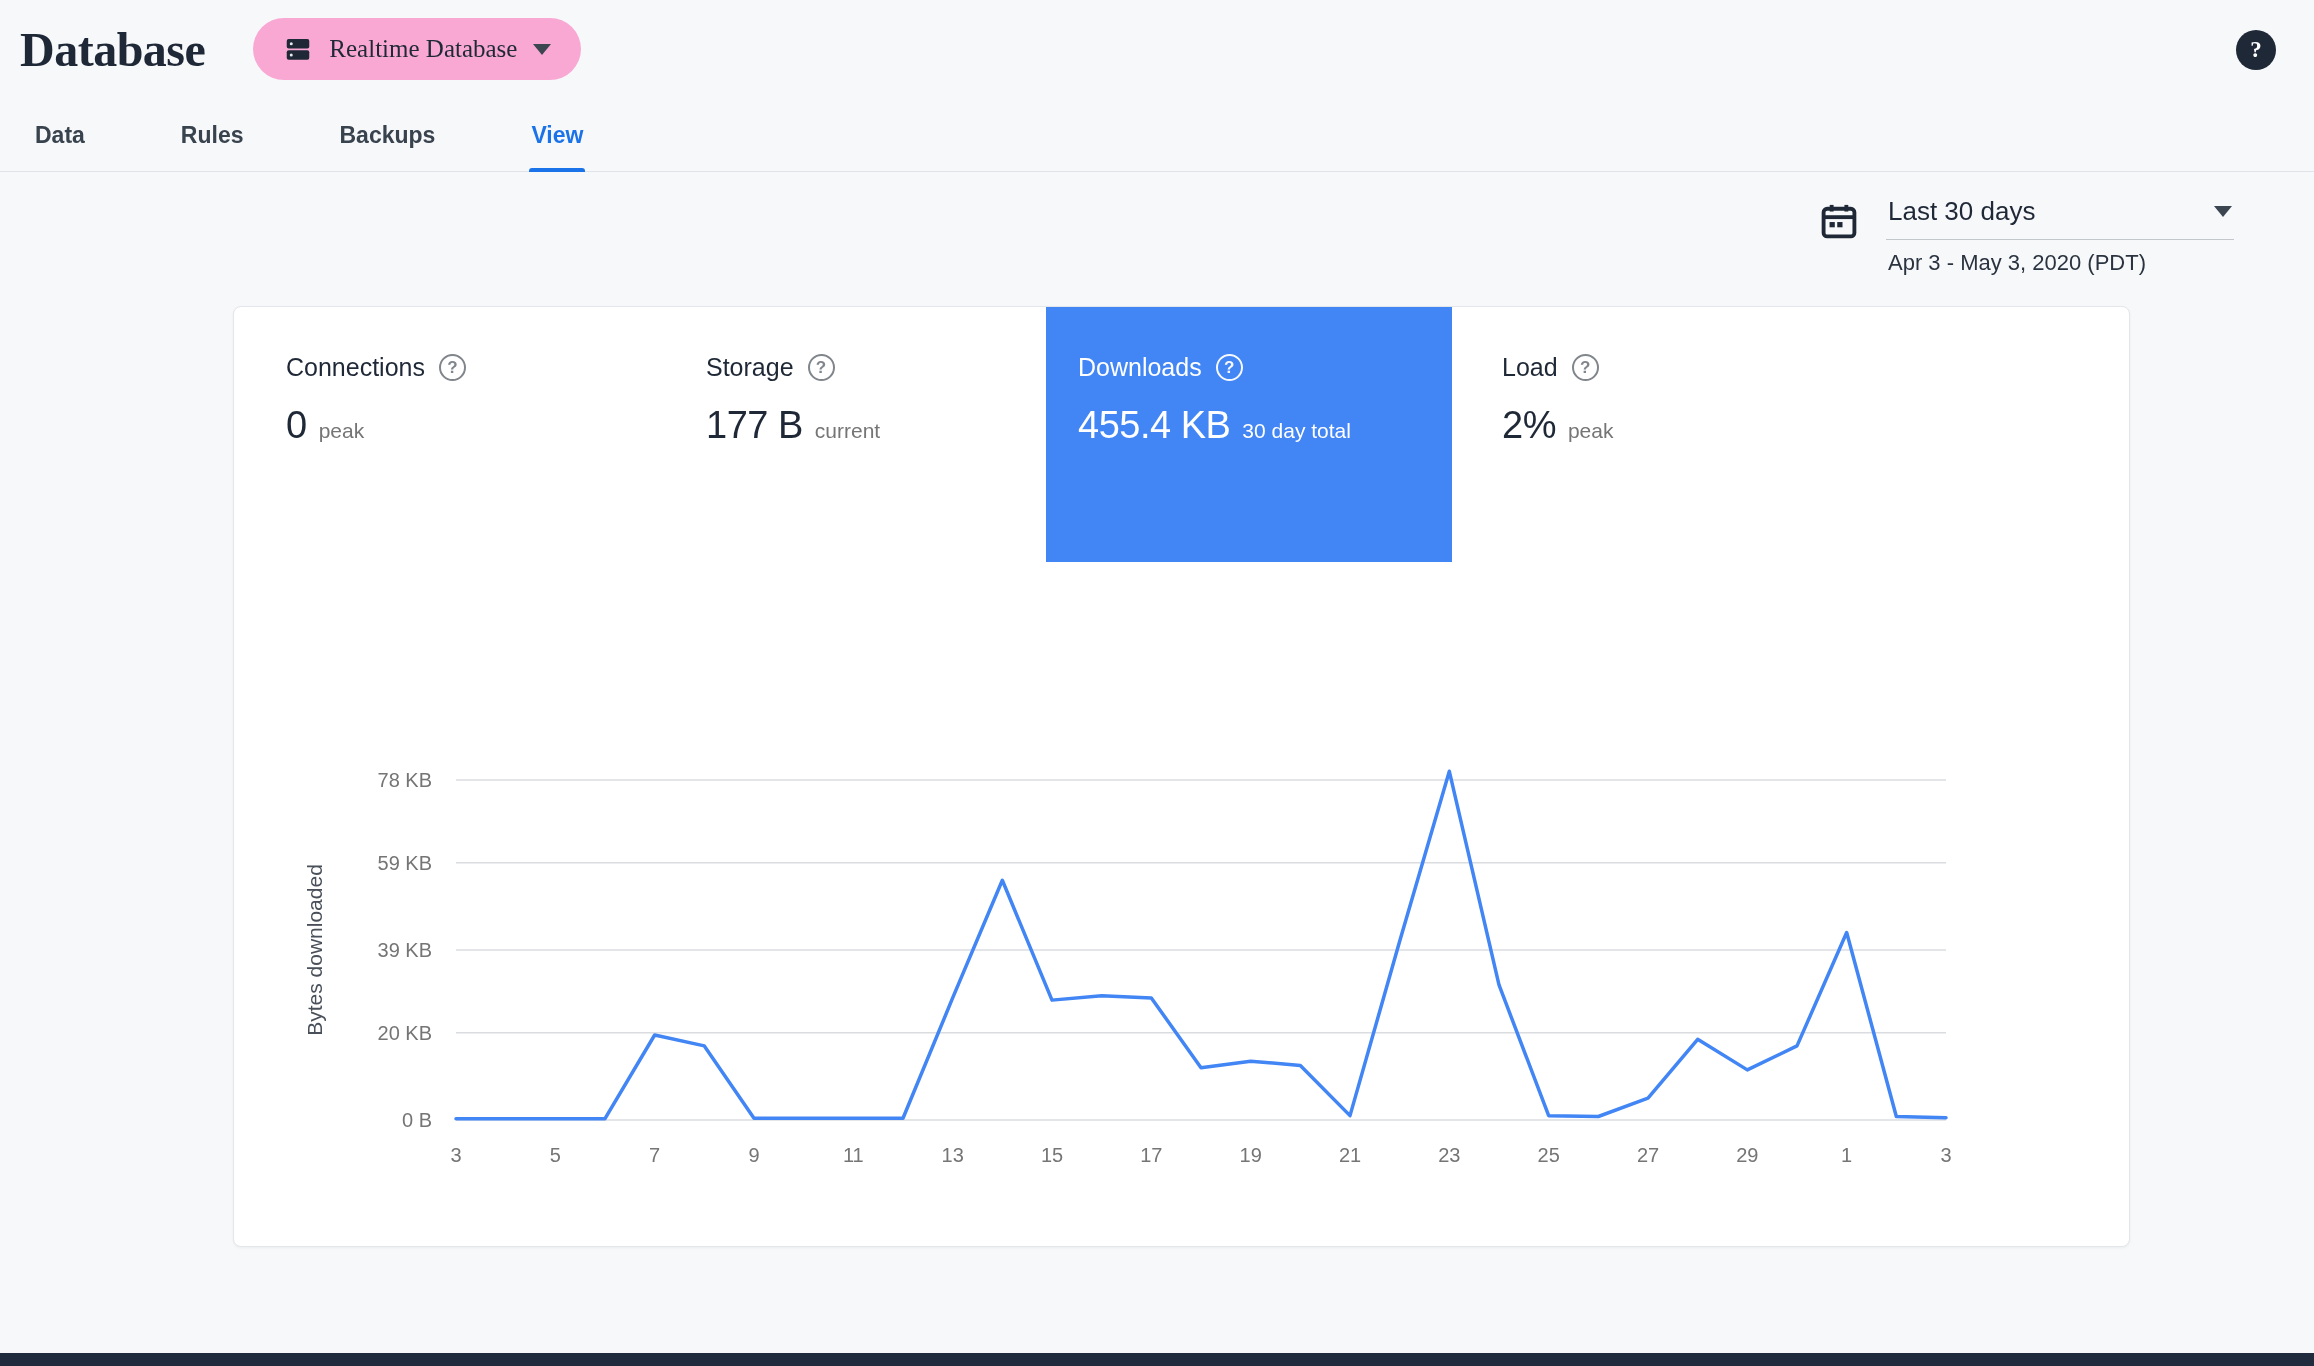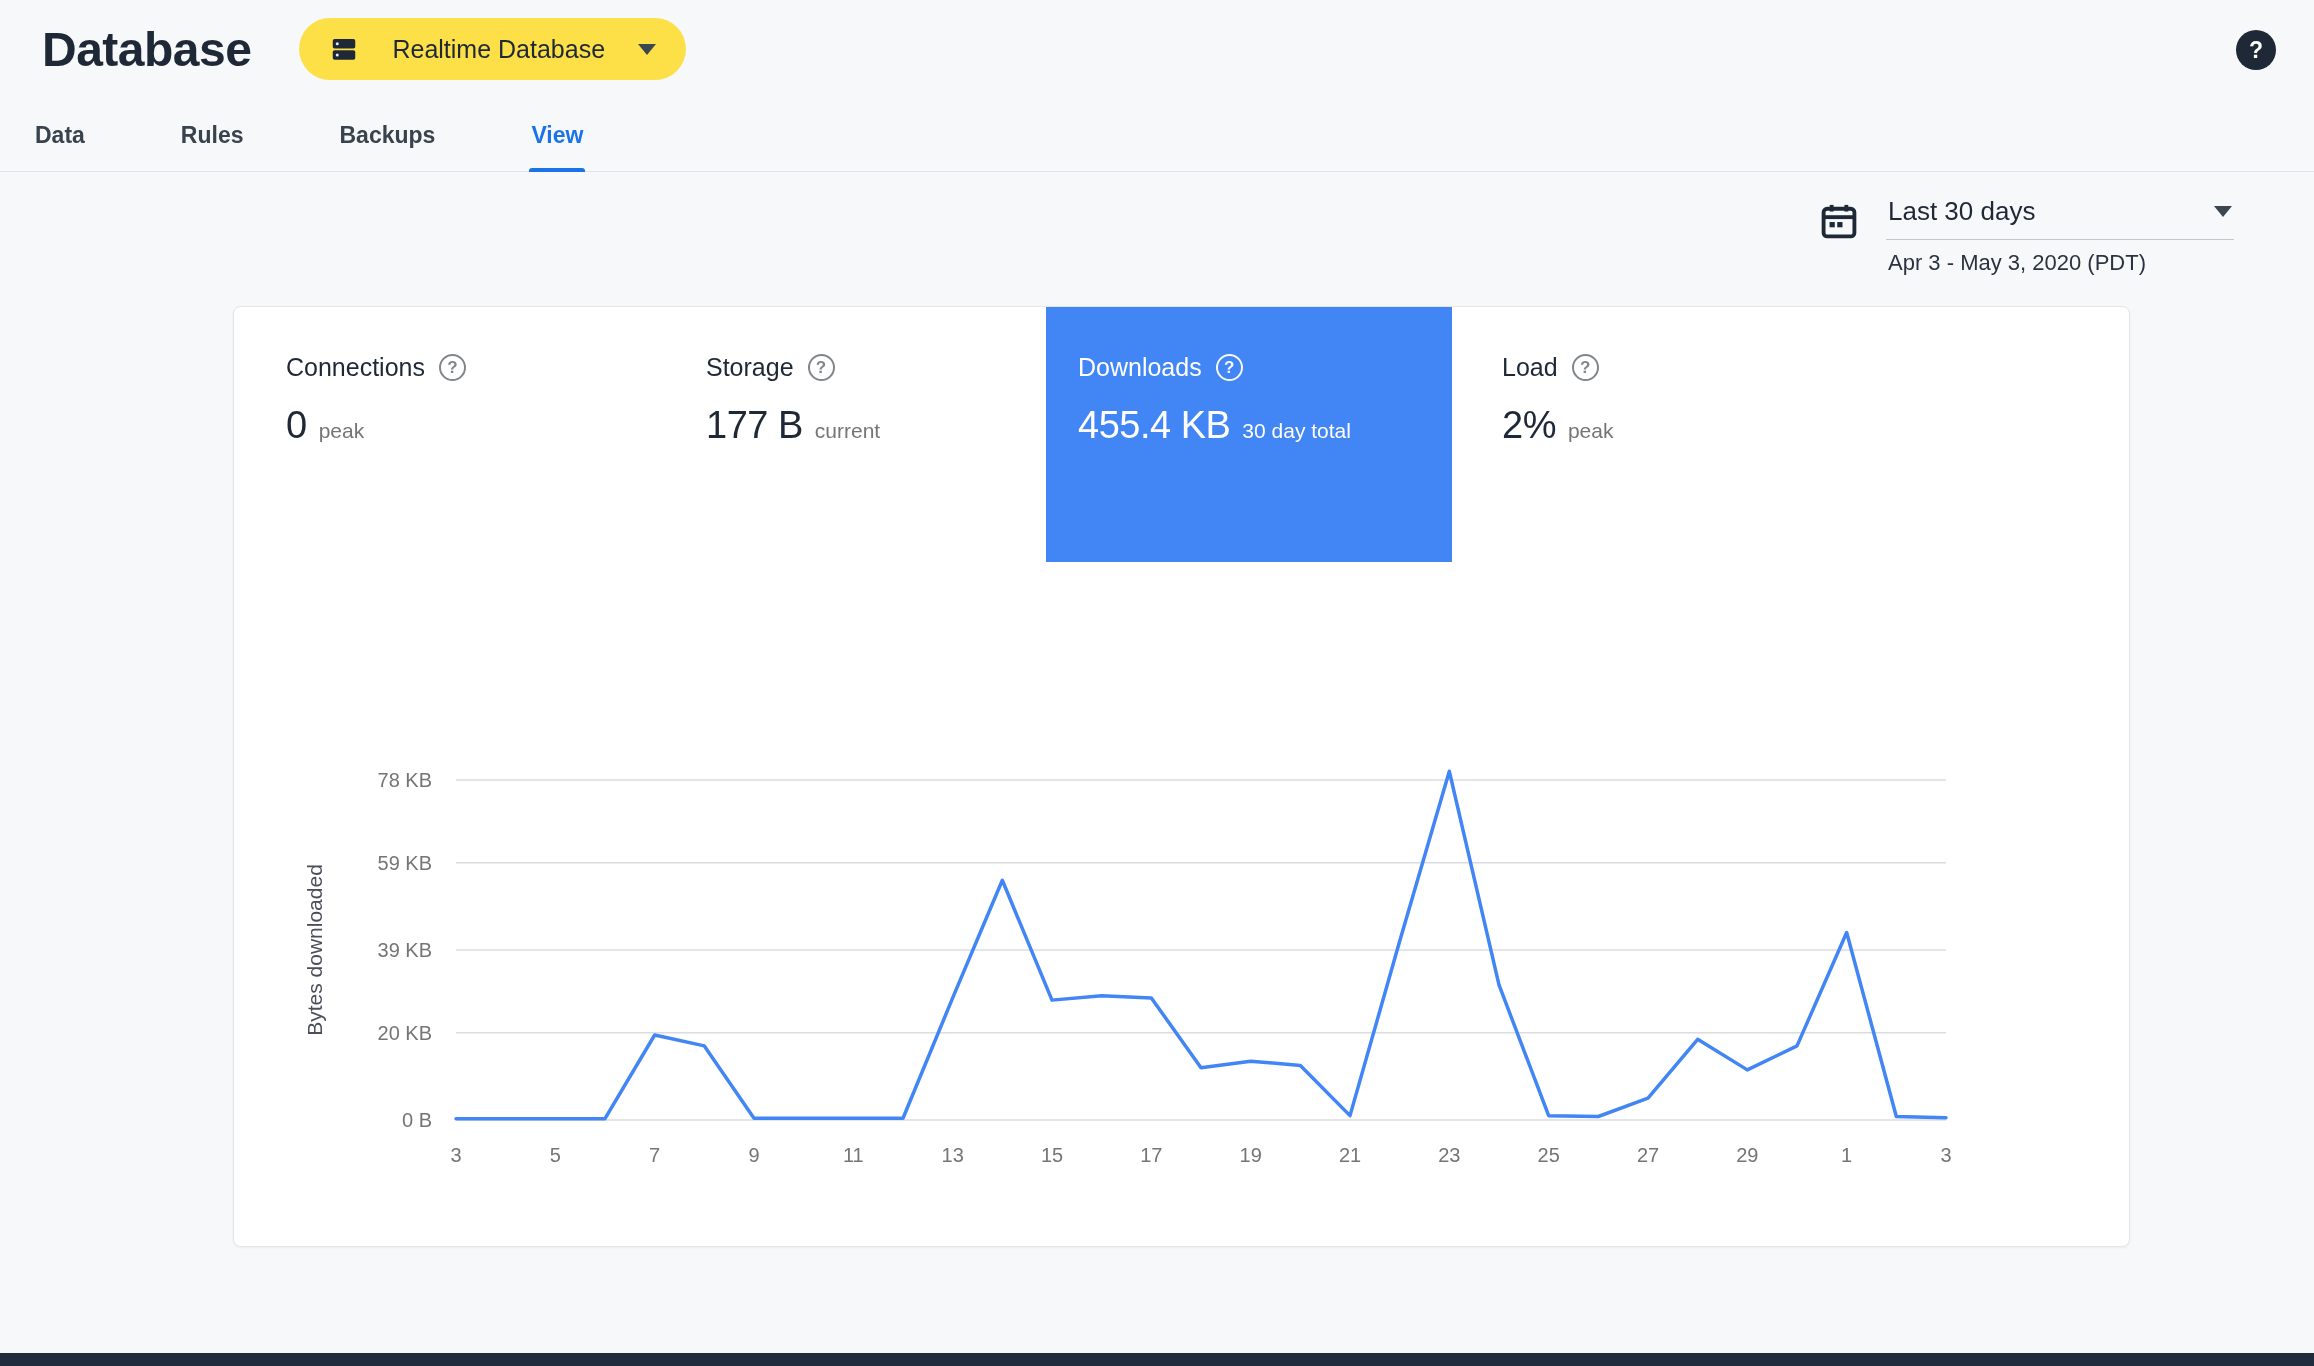--- a/index.html
+++ b/index.html
@@ -13,25 +13,25 @@
   }
   *{margin:0;padding:0;box-sizing:border-box;}
   html,body{width:2314px;height:1366px;overflow:hidden;}
   body{
     background:#f7f8fa;
     font-family:"Liberation Sans",sans-serif;
     color:var(--text-dark);
     position:relative;
   }
   
-  .topbar{display:flex;align-items:center;padding:18px 36px 8px 42px;}
+  .topbar{display:flex;align-items:center;padding:18px 36px 8px 20px;font-family:Liberation Serif, serif;}
   .topbar h1{font-size:48px;font-weight:600;letter-spacing:-0.5px;color:var(--text-dark);}
   .db-pill{
-    margin-left:48px;display:flex;align-items:center;gap:33px;
-    background:#fde047;border:none;border-radius:40px;
+    margin-left:48px;display:flex;align-items:center;gap:16px;
+    background:#f9a8d4;border:none;border-radius:40px;
     padding:16px 30px;font-family:inherit;font-size:25px;color:var(--text-dark);
     cursor:pointer;
   }
   .caret{
     width:0;height:0;display:inline-block;
     border-left:9px solid transparent;border-right:9px solid transparent;
     border-top:11px solid #3c4651;
   }
   .help-btn{
     position:absolute;top:30px;right:38px;width:40px;height:40px;border:none;

